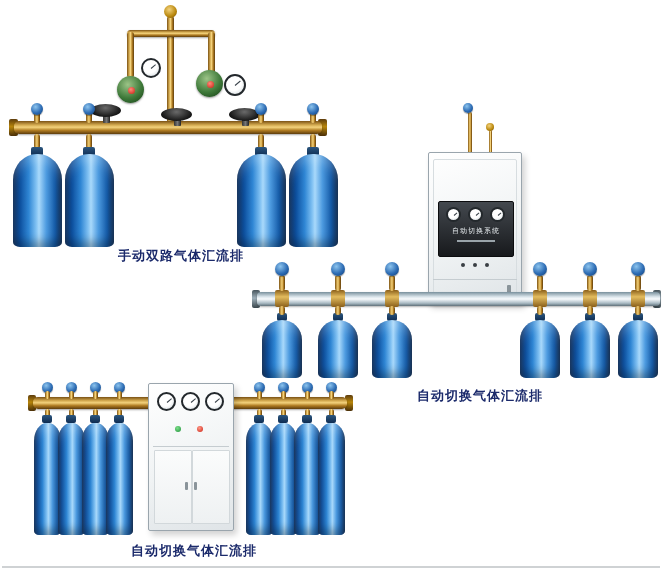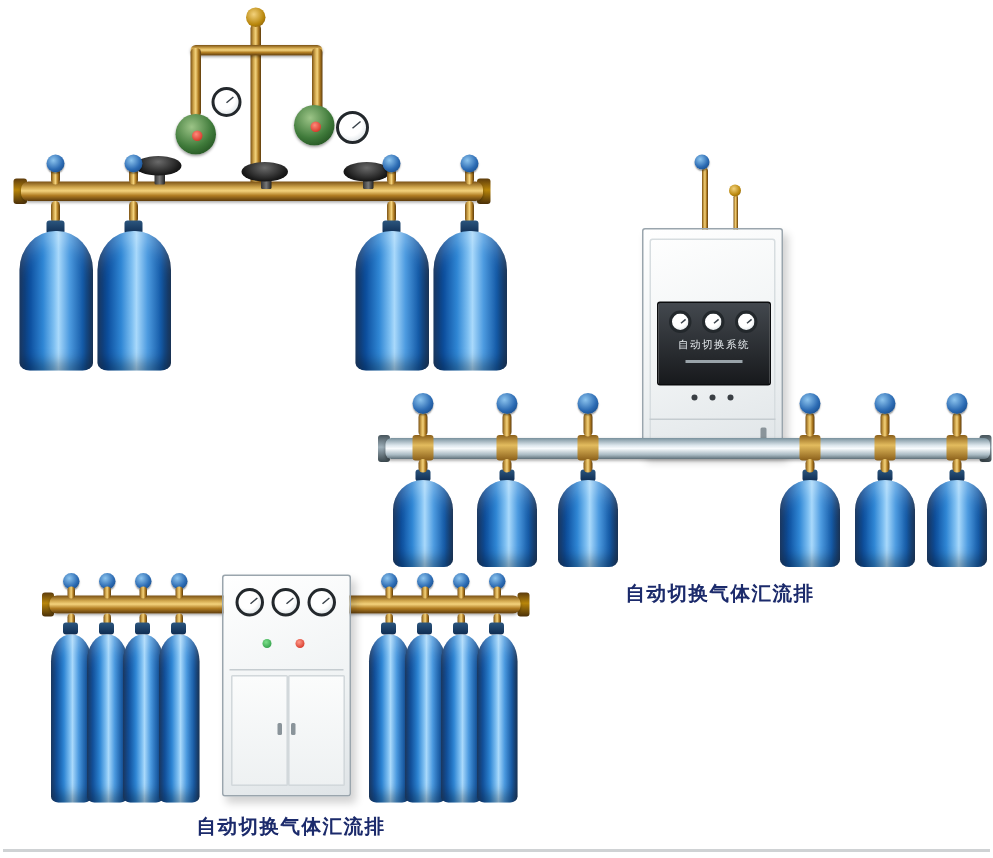--- a/index.html
+++ b/index.html
@@ -91,20 +91,21 @@
     <div class="abs pipeV" style="left:310px;top:134px;width:6px;height:15px"></div>
     <div class="abs valveDark" style="left:31px;top:147px;width:12px;height:9px"></div>
     <div class="abs valveDark" style="left:83px;top:147px;width:12px;height:9px"></div>
     <div class="abs valveDark" style="left:255px;top:147px;width:12px;height:9px"></div>
     <div class="abs valveDark" style="left:307px;top:147px;width:12px;height:9px"></div>
 
     <div class="abs cyl cylA" style="left:13px;top:154px;width:49px;height:93px"></div>
     <div class="abs cyl cylA" style="left:65px;top:154px;width:49px;height:93px"></div>
     <div class="abs cyl cylA" style="left:237px;top:154px;width:49px;height:93px"></div>
     <div class="abs cyl cylA" style="left:289px;top:154px;width:49px;height:93px"></div>
+    <div class="abs caption" style="left:96px;top:247px;width:170px">手动双路气体汇流排</div>
   </div>
 
   <div class="g">
 
     <div class="abs pipeV" style="left:468px;top:112px;width:4px;height:44px"></div>
     <div class="abs knobBlue" style="left:463px;top:103px;width:10px;height:10px"></div>
     <div class="abs pipeV" style="left:489px;top:130px;width:3px;height:26px"></div>
     <div class="abs fit" style="left:486px;top:123px;width:8px;height:8px"></div>
 
     <div class="abs cab" style="left:428px;top:152px;width:92px;height:150px;z-index:5">

